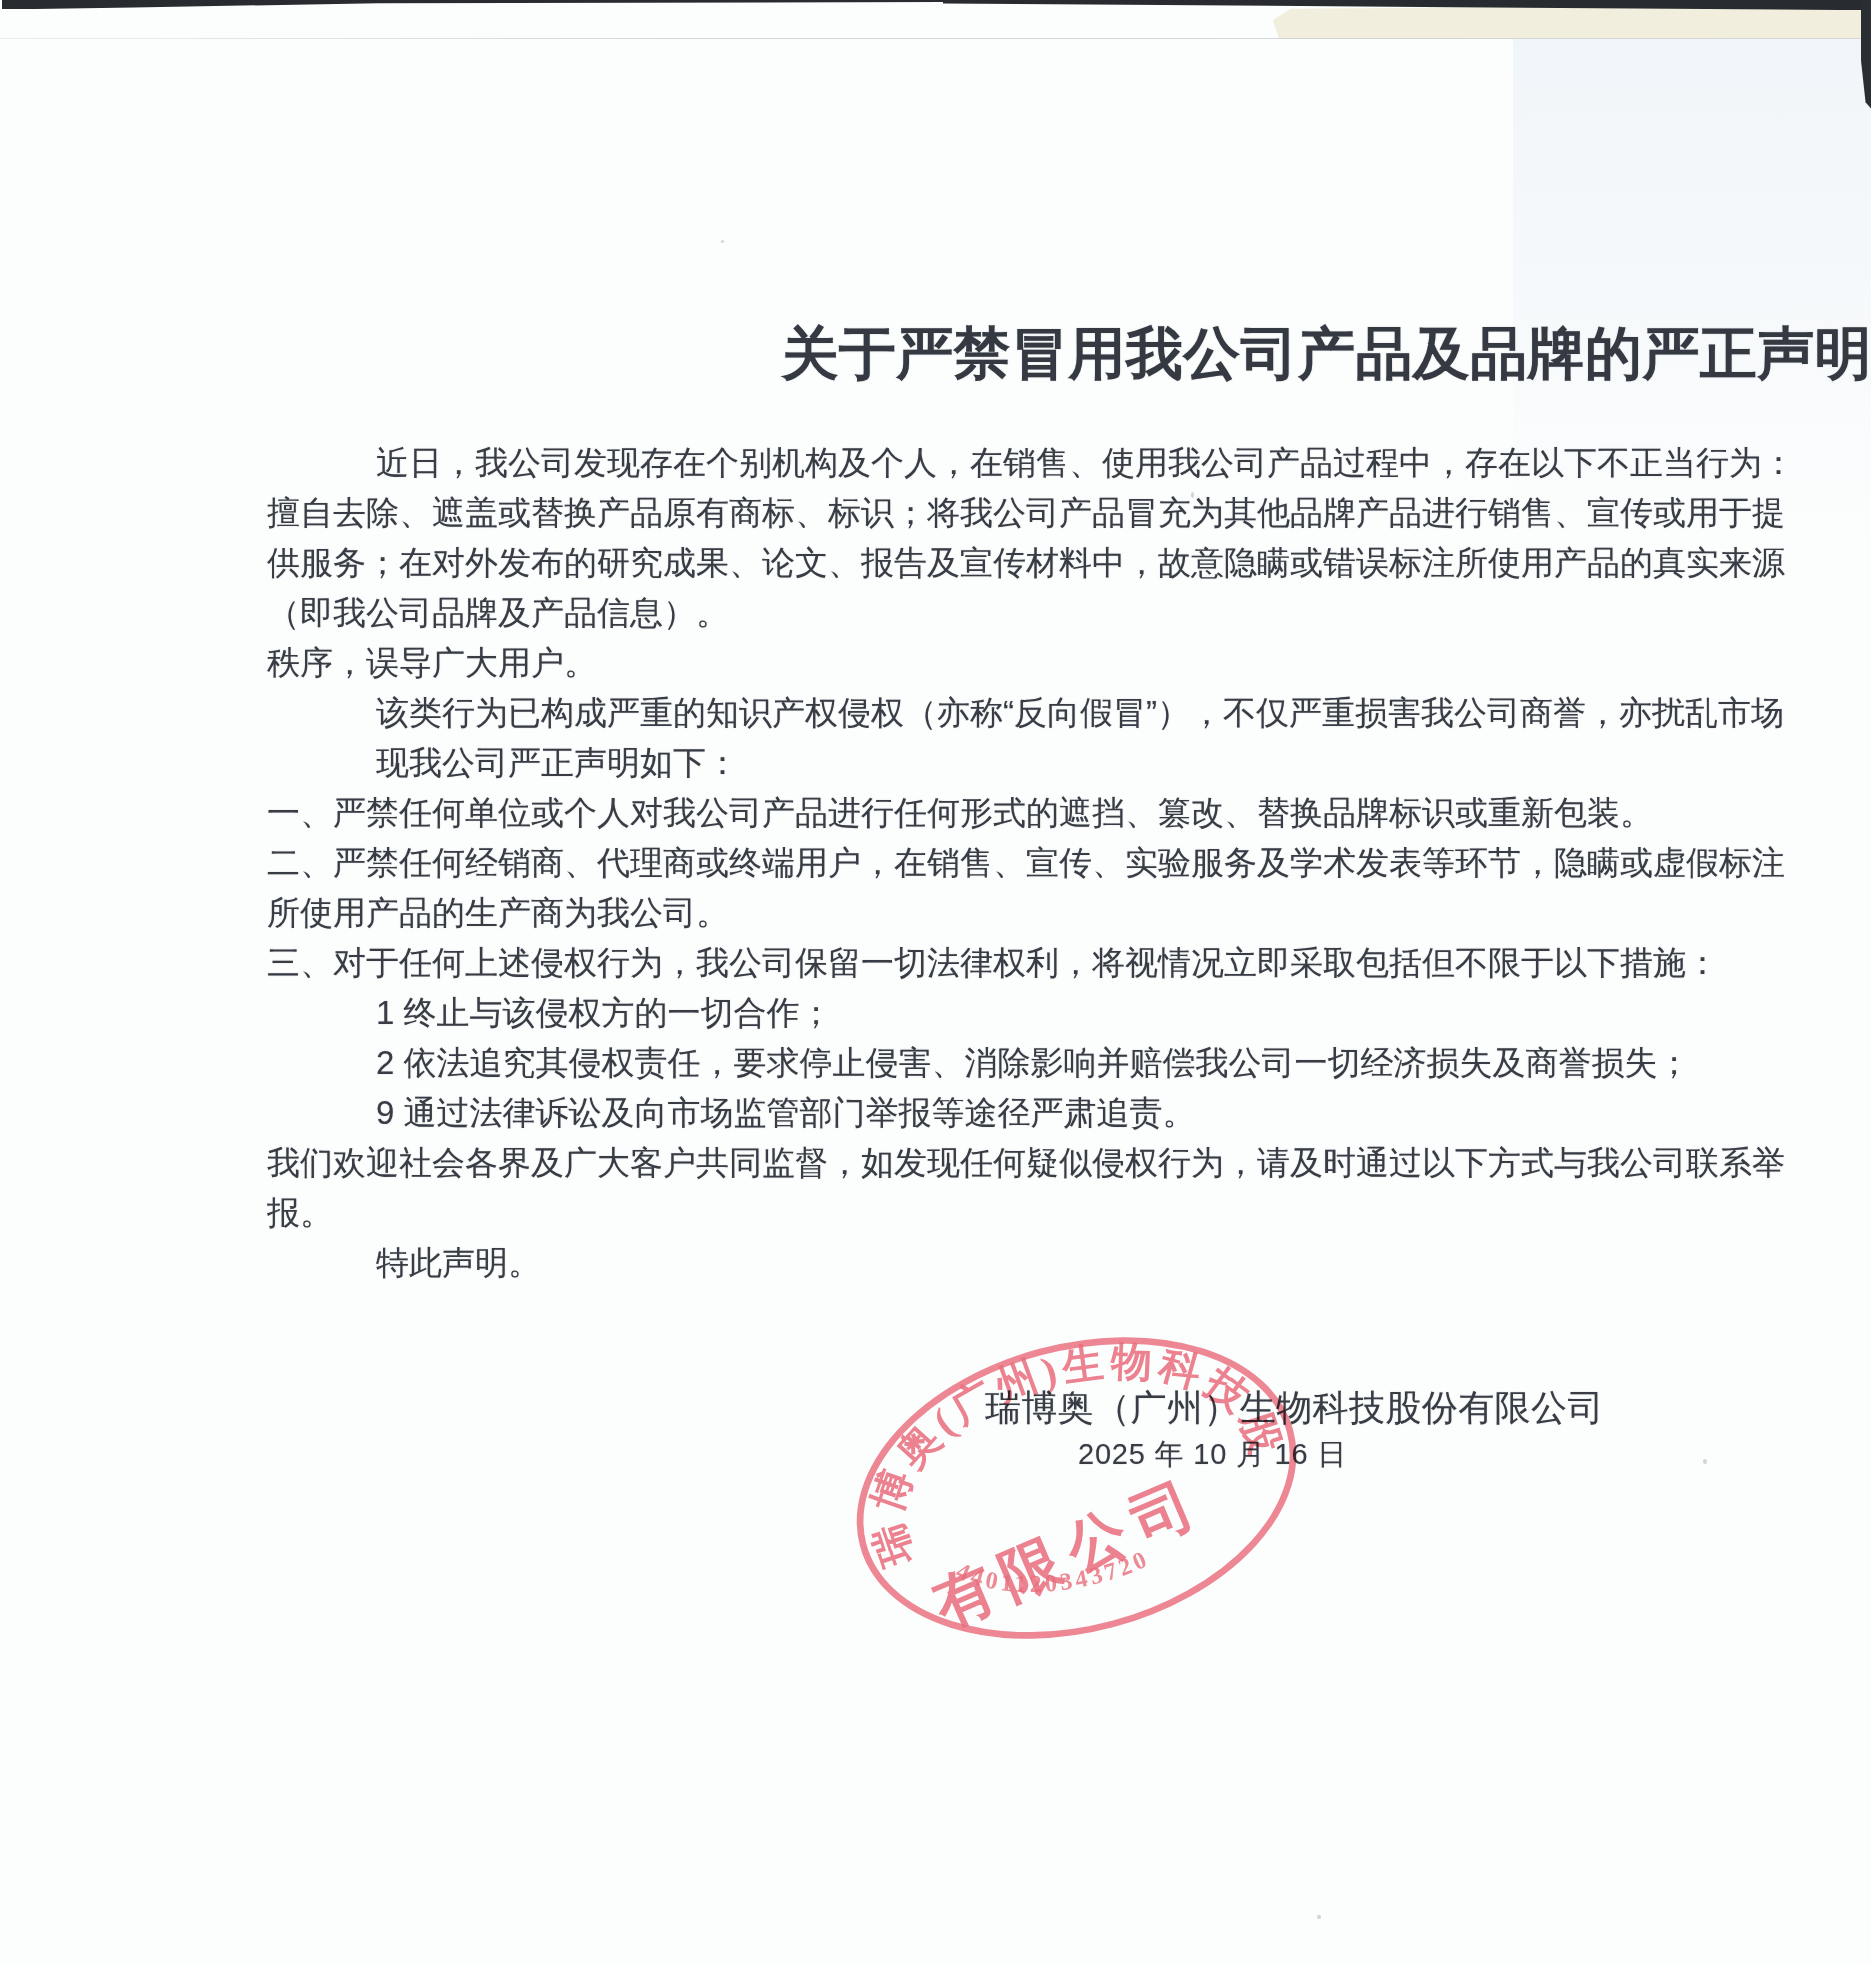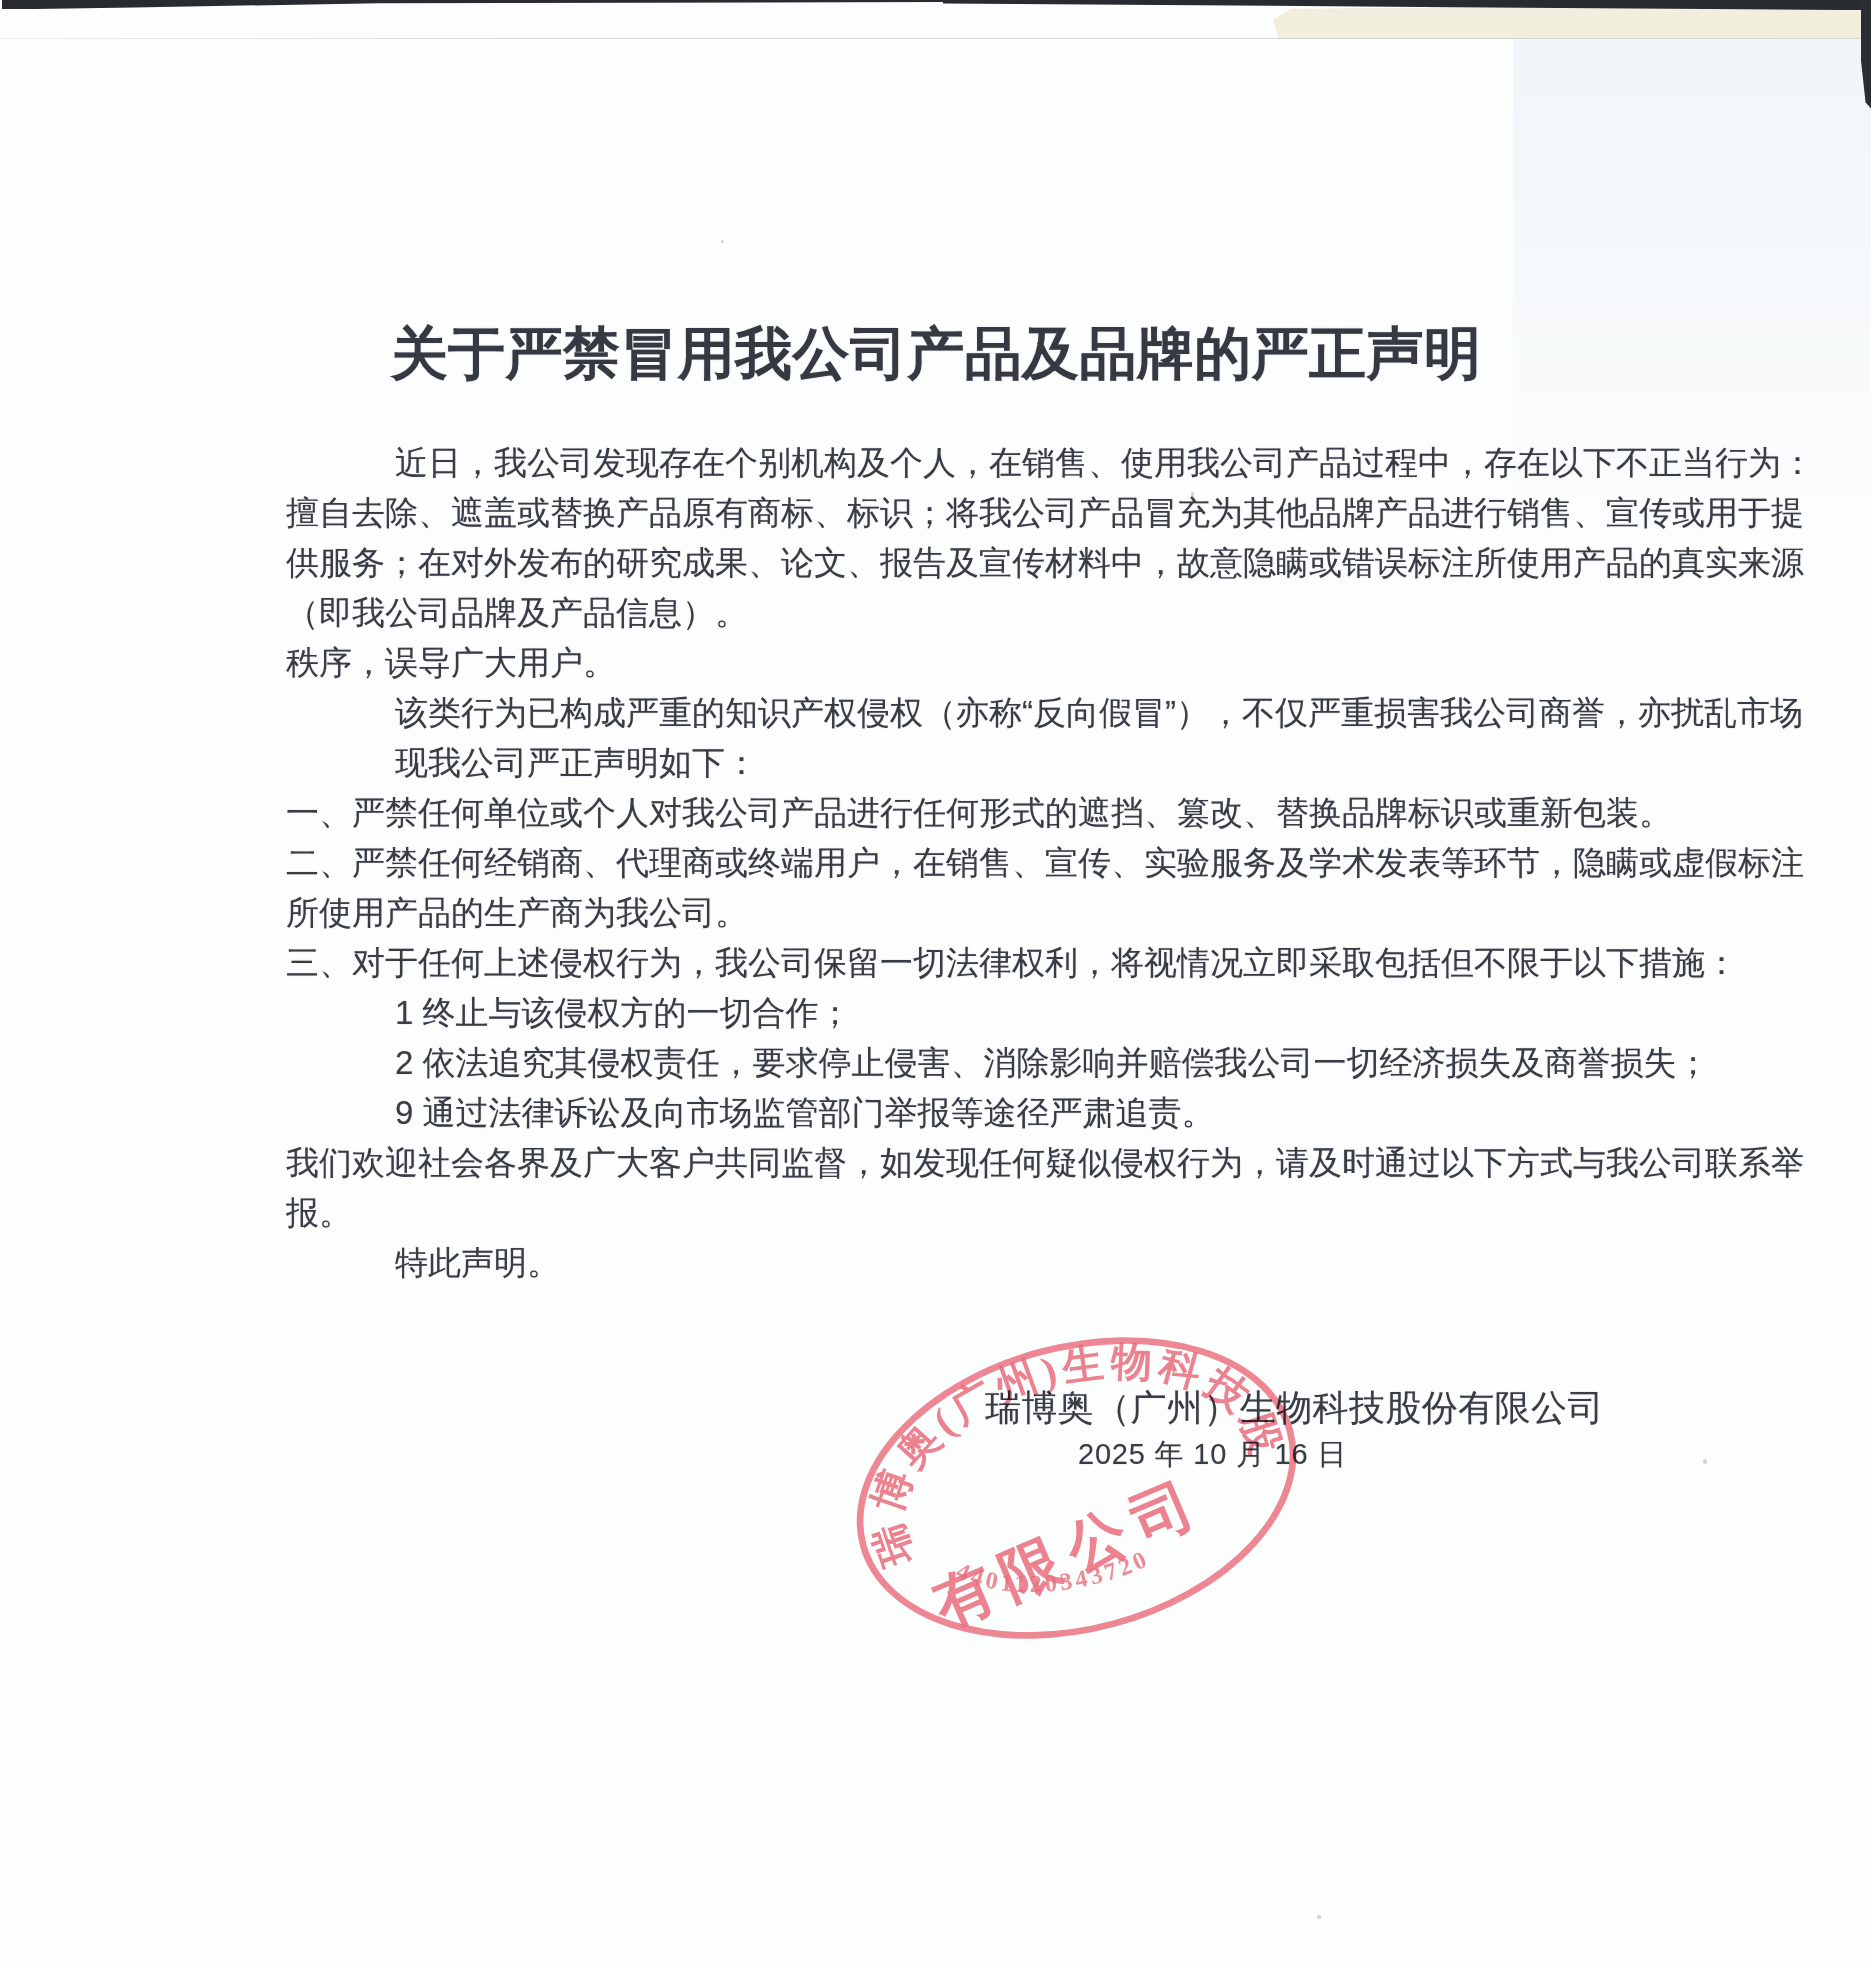--- a/index.html
+++ b/index.html
@@ -39,32 +39,32 @@
     clip-path:polygon(0 0,100% 0,100% 100%,40% 93%,0 55%);
   }
   .cream-corner{
     position:absolute;left:1273px;top:4.7px;width:589px;height:34px;
     background:#f2eedd;
     clip-path:polygon(0 45%,3% 12%,100% 0,100% 100%,1% 100%);
   }
   
   .doc-title{
     position:absolute;left:0;top:316px;width:100%;
-    text-align:center;
+    text-align:right;
     font-size:57px;font-weight:600;letter-spacing:0.4px;
     color:#343942;
     text-shadow:0 0 1.2px rgba(55,60,72,.38);
   }
   .body-text{
     position:absolute;left:267px;top:438px;width:1404px;
     font-size:33px;line-height:50px;
     color:var(--ink);
     text-shadow:0 0 1.2px rgba(58,63,73,.33);
   }
-  .line{white-space:nowrap;margin-left:19px;}
+  .line{white-space:nowrap;}
   .line.indent{text-indent:109px;}
   .sig-company{
     position:absolute;left:985px;top:1384px;
     font-size:36px;letter-spacing:0.4px;
     text-shadow:0 0 1.2px rgba(58,63,73,.33);
   }
   .sig-date{
     position:absolute;left:1078px;top:1435px;
     font-size:29px;letter-spacing:0.8px;
     text-shadow:0 0 1.2px rgba(58,63,73,.33);

